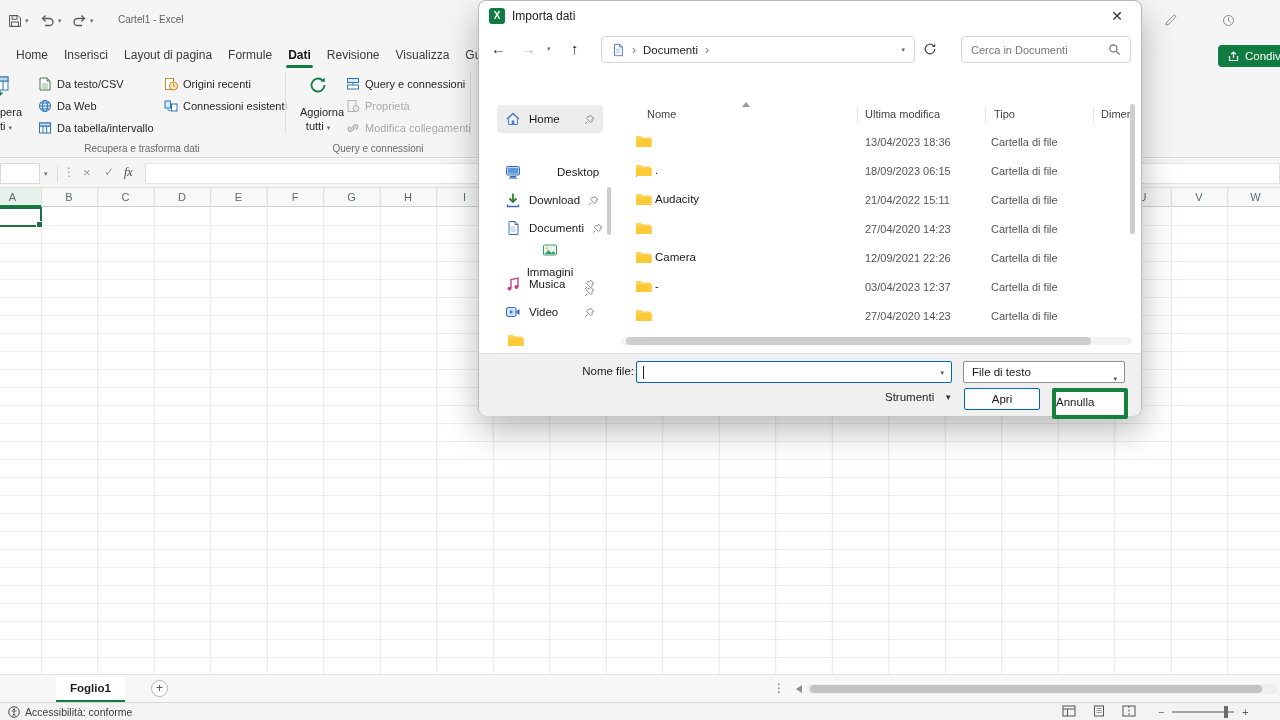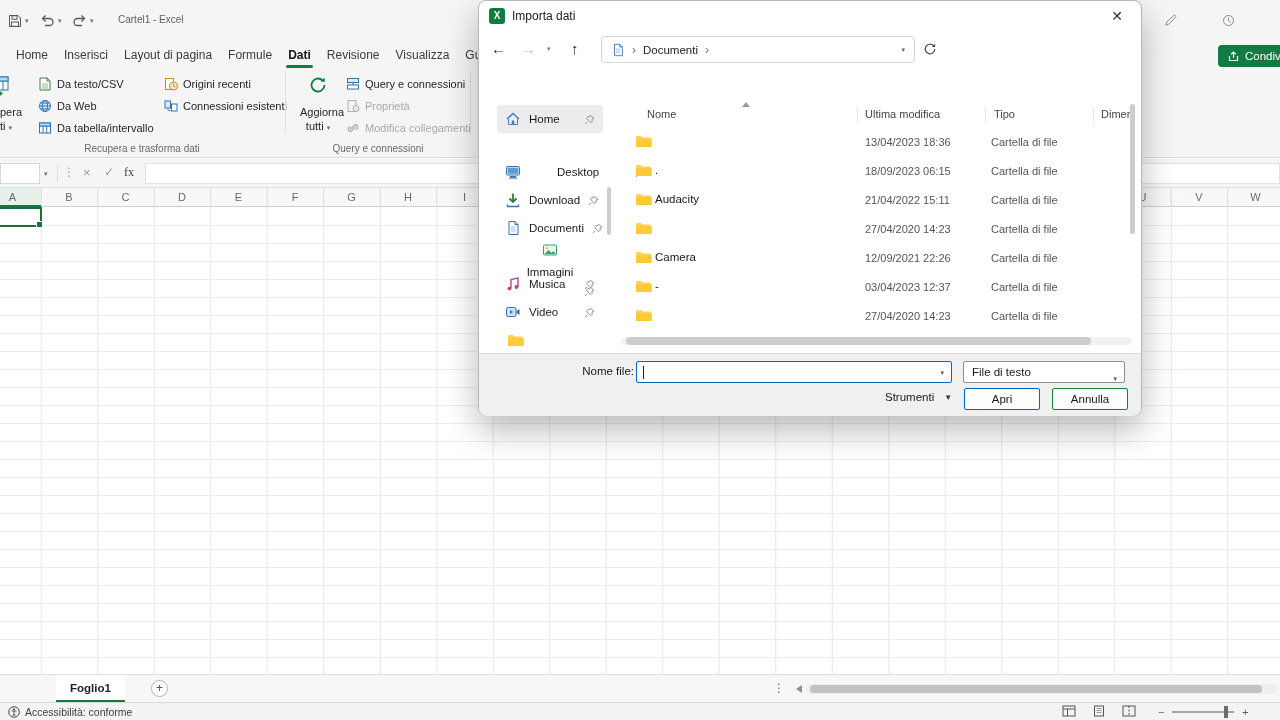--- a/index.html
+++ b/index.html
@@ -40,21 +40,21 @@
   .glabel{position:absolute;top:1px;font-size:10px;color:#6a6a6a;text-align:center;white-space:nowrap;overflow:hidden;}
 
   
   #fbar{position:absolute;left:0;top:159px;width:1280px;height:29px;background:#f5f5f5;border-bottom:1px solid #e0e0e0;}
   #namebox{position:absolute;left:0;top:4px;width:40px;height:21px;background:#fff;border:1px solid #d8d8d8;}
   #nb-chev{position:absolute;left:44px;top:11px;font-size:7px;color:#6e6e6e;}
   #fb-div{position:absolute;left:57px;top:6px;width:1px;height:17px;background:#dcdcdc;}
   #fb-dots{position:absolute;left:63px;top:6px;font-size:12px;color:#9a9a9a;}
   #fb-x{position:absolute;left:83px;top:6px;font-size:13px;color:#9a9a9a;}
   #fb-ck{position:absolute;left:104px;top:6px;font-size:12px;color:#9a9a9a;}
-  #fb-fx{position:absolute;left:124px;top:6px;font-size:12px;color:#444;font-family:"Liberation Serif","DejaVu Serif",serif;}
+  #fb-fx{position:absolute;left:124px;top:6px;font-size:12px;font-style:italic;color:#444;font-family:"Liberation Serif","DejaVu Serif",serif;}
   #finput{position:absolute;left:145px;right:0;top:4px;height:21px;background:#fff;border:1px solid #e3e3e3;}
 
   
   #colheads{position:absolute;left:0;top:188px;width:1280px;height:19px;background-color:#f8f8f8;border-bottom:1px solid #cfcfcf;
     background-image:linear-gradient(to right,#d9d9d9 1px,transparent 1px);background-size:56.5px 100%;background-position:40.75px 0;}
   .colL{position:absolute;top:0;width:40px;text-align:center;font-size:11px;color:#5f6b73;line-height:19px;}
   #colA-hl{position:absolute;left:0;top:0;width:41px;height:19px;background:#e7f1eb;border-bottom:2px solid #107c41;}
   #grid{position:absolute;left:0;top:208px;width:1280px;height:466px;background-color:#fff;
     background-image:linear-gradient(to right,#e4e7ea 1px,transparent 1px),linear-gradient(to bottom,#ebedef 1px,transparent 1px);
     background-size:56.5px 100%,100% 18px;background-position:40.75px 0,0 17px;}
@@ -117,21 +117,21 @@
   #list-hthumb{position:absolute;left:5px;top:0;width:465px;height:8px;background:#cdcdcd;border-radius:4px;}
   #dlg-footer{position:absolute;left:0;top:352px;width:100%;height:63px;background:#f0f0f0;border-top:1px solid #ddd;border-radius:0 0 8px 8px;font-size:11.5px;}
   #fn-label{position:absolute;left:99px;top:11px;width:56px;text-align:right;color:#191919;}
   #fn-input{position:absolute;left:157px;top:7px;width:316px;height:22px;background:#fff;border:1px solid #0067c0;border-radius:2px;}
   #fn-caret{position:absolute;left:6px;top:4px;width:1px;height:13px;background:#222;}
   #fn-chev{position:absolute;right:7px;top:7px;font-size:7px;color:#555;}
   #ft-select{position:absolute;left:484px;top:7px;width:162px;height:22px;background:#fff;border:1px solid #8f8f8f;border-radius:2px;line-height:20px;padding:0 8px;color:#191919;}
   #ft-chev{position:absolute;right:7px;top:7px;font-size:7px;color:#555;}
   #tools{position:absolute;left:406px;top:37px;display:flex;gap:10px;align-items:center;color:#191919;}
   #open-btn{position:absolute;left:485px;top:34px;width:76px;height:22px;background:#fdfdfd;border:1px solid #0067c0;border-radius:2px;text-align:center;line-height:20px;color:#191919;}
-  #cancel-btn{position:absolute;left:573px;top:34px;width:76px;height:22px;background:#fdfdfd;border:1px solid #15803d;border-radius:2px;text-align:center;line-height:20px;color:#191919;}
+  #cancel-btn{position:absolute;left:573px;top:34px;width:76px;height:31px;background:#fdfdfd;border:4px solid #15803d;border-radius:2px;text-align:left;line-height:20px;color:#191919;}
 </style>
 </head>
 <body>
 
 <div>
 
   <div id="titlebar">
     <span class="qa" style="left:8px">
         <svg width="14" height="14" viewBox="0 0 14 14">
           <path d="M1.5 1.5h8.5l2.5 2.5v8.5h-11z" fill="none" stroke="#5a5a5a"></path>
@@ -419,20 +419,29 @@
     <span>Documenti</span>
     <span class="crumb-sep">›</span>
     <span id="crumb-ddchev">▾</span>
   </div>
   <span id="nav-refresh">
       <svg width="14" height="14" viewBox="0 0 14 14">
         <path d="M11.8 7a4.8 4.8 0 1 1-1.4-3.4" fill="none" stroke="#4a4a4a" stroke-width="1.2"></path>
         <path d="M12.2 1.6v3.4H8.8z" fill="#4a4a4a"></path>
       </svg>
     </span>
+  <div id="searchbox">
+    <span class="ph">Cerca in Documenti</span>
+    <span>
+        <svg width="13" height="13" viewBox="0 0 13 13">
+          <circle cx="5.4" cy="5.4" r="3.6" fill="none" stroke="#6b6b6b" stroke-width="1.2"></circle>
+          <path d="M8.2 8.2 11.6 11.6" stroke="#6b6b6b" stroke-width="1.2"></path>
+        </svg>
+      </span>
+  </div>
 
 
   <div id="sb-items" style="position:absolute;inset:0;pointer-events:none;">
       <div class="sb-item sel" style="top: 104px;">
         <span class="sbi">
           <svg viewBox="0 0 16 16" width="16" height="16">
             <path d="M2 8 8 2.5 14 8" fill="none" stroke="#4d7cc7" stroke-width="1.6"></path>
             <path d="M3.5 7.5V13.5h9V7.5" fill="#eaf1fb" stroke="#4d7cc7"></path>
             <rect x="6.7" y="9.5" width="2.6" height="4" fill="#4d7cc7"></rect>
           </svg>

